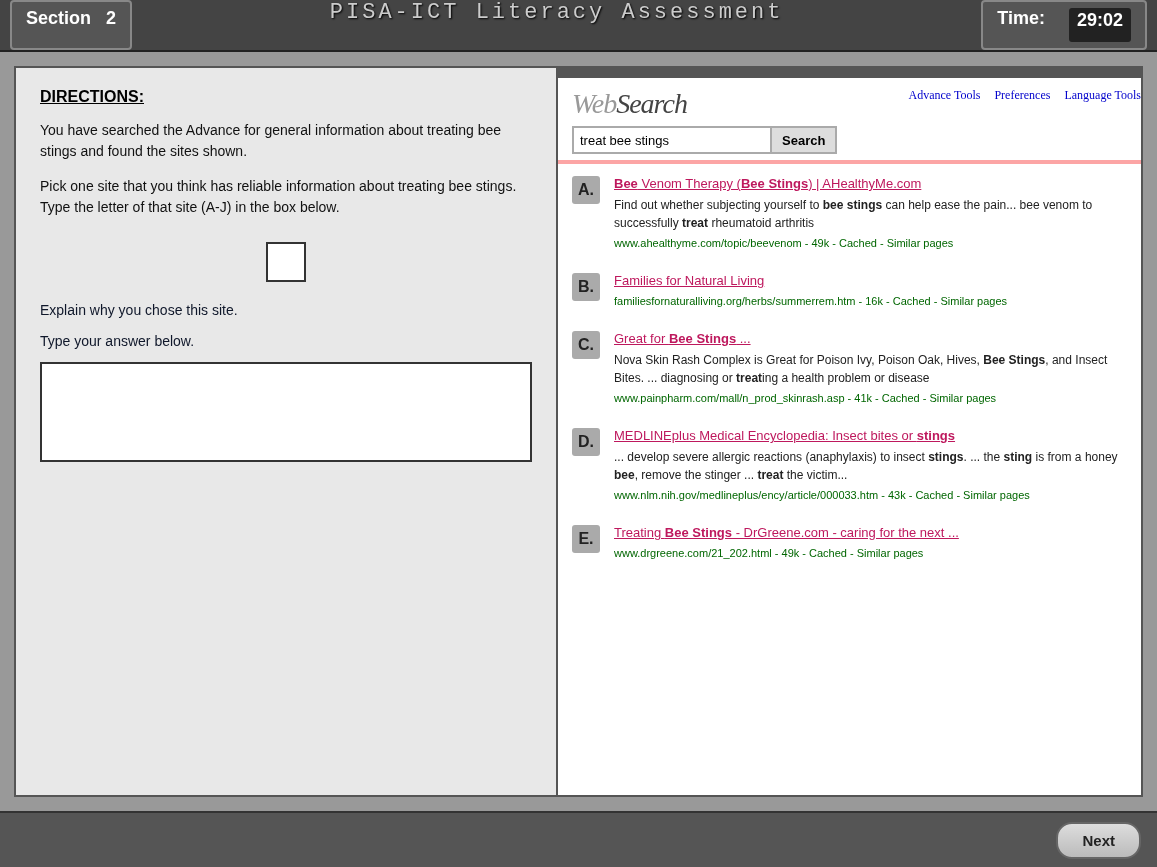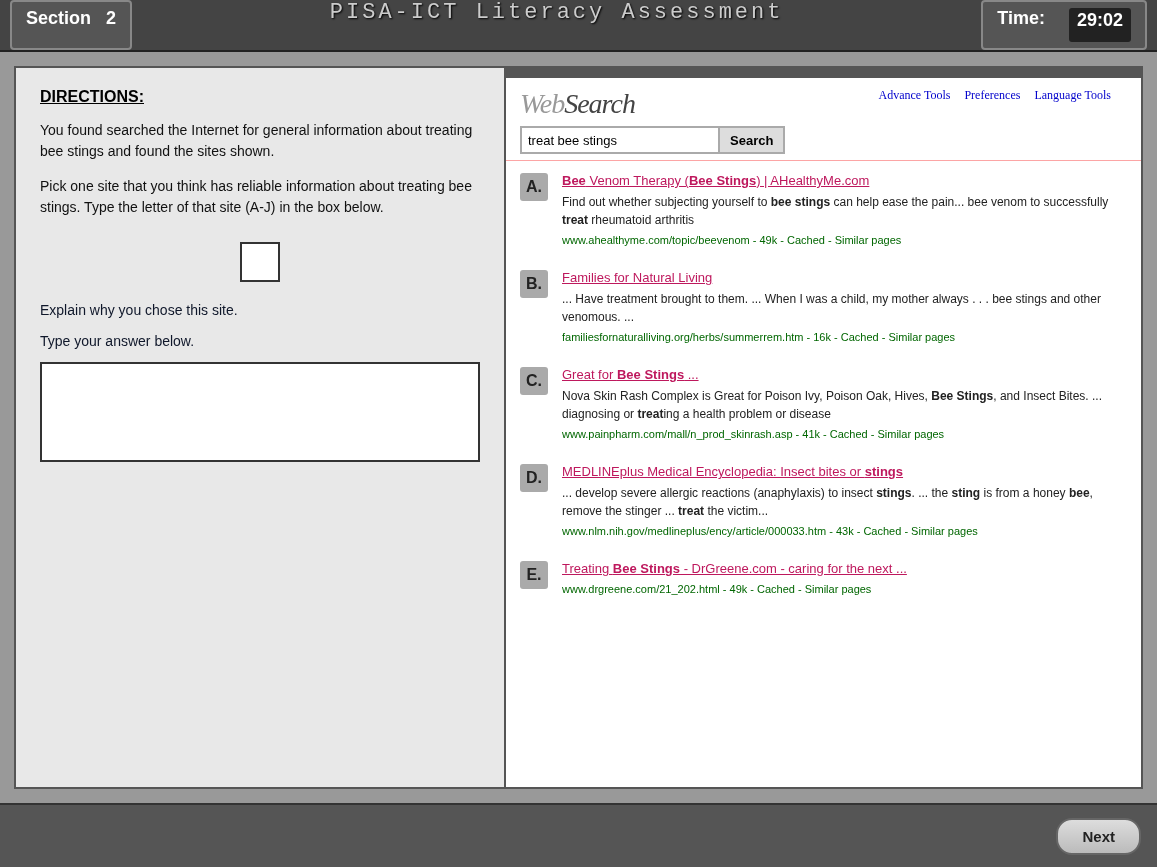--- a/index.html
+++ b/index.html
@@ -63,21 +63,21 @@
       flex: 1;
       display: flex;
       background: #999;
       padding: 14px;
       gap: 0;
       overflow: hidden;
     }
 
     
     .left-panel {
-      width: 492px;
+      width: 544px;
       background: #e8e8e8;
       border: 2px solid #555;
       padding: 20px 24px;
       display: flex;
       flex-direction: column;
       gap: 0;
       overflow-y: auto;
     }
 
     .directions-title {
@@ -140,22 +140,22 @@
     .browser-content {
       flex: 1;
       overflow-y: scroll;
       background: #fff;
       border-top: 10px solid #555;
     }
 
     
     .websearch-header {
       background: #fff;
-      padding: 10px 30px 6px 14px;
-      border-bottom: 1px solid #fca5a5;
+      padding: 10px 0 6px 14px;
+      border-bottom: 4px solid #fca5a5;
     }
 
     .websearch-toolbar {
       display: flex;
       align-items: center;
       justify-content: space-between;
       margin-bottom: 6px;
     }
 
     .websearch-logo {
@@ -261,21 +261,21 @@
     .result-url {
       color: #060;
       font-size: 11px;
     }
 
     
     .footer {
       background: #555;
       background-image: repeating-radial-gradient(circle, #666 1px, transparent 1px);
       background-size: 12px 12px;
-      height: 64px;
+      height: 56px;
       display: flex;
       align-items: center;
       justify-content: flex-end;
       padding: 0 16px;
       border-top: 2px solid #333;
     }
 
     .next-button {
       background: linear-gradient(to bottom, #ddd, #bbb);
       border: 2px solid #666;
@@ -312,21 +312,21 @@
   <div class="timer-badge">
     <span>Time:</span>
     <span class="timer-value">29:02</span>
   </div>
 </div>
 
 <div class="main-content">
 
   <div class="left-panel">
     <div class="directions-title">DIRECTIONS:</div>
-    <p class="directions-text">You found searched the Internet for general information about treating bee stings and found the sites shown.</p>
+    <p class="directions-text">You have searched the Advance for general information about treating bee stings and found the sites shown.</p>
     <p class="directions-text">Pick one site that you think has reliable information about treating bee stings. Type the letter of that site (A-J) in the box below.</p>
     <div class="letter-input-container">
       <input class="letter-input" type="text" maxlength="1" placeholder="" style="">
     </div>
     <p class="explain-label">Explain why you chose this site.</p>
     <p class="explain-label">Type your answer below.</p>
     <textarea class="explain-textarea" style=""></textarea>
   </div>
 
   <div class="right-panel">
@@ -363,23 +363,20 @@
             <div class="result-url">www.ahealthyme.com/topic/beevenom - 49k - Cached - Similar pages</div>
           </div>
         </div>
 
         <div class="result-item">
           <div class="result-letter">B.</div>
           <div class="result-body">
             <div class="result-title">
               Families for Natural Living
             </div>
-            <div class="result-snippet">
-              ... Have treatment brought to them. ... When I was a child, my mother always . . . bee stings and other venomous. ...
-            </div>
             <div class="result-url">familiesfornaturalliving.org/herbs/summerrem.htm - 16k - Cached - Similar pages</div>
           </div>
         </div>
 
         <div class="result-item">
           <div class="result-letter">C.</div>
           <div class="result-body">
             <div class="result-title">
               Great for <span class="bold">Bee Stings</span> ...
             </div>

